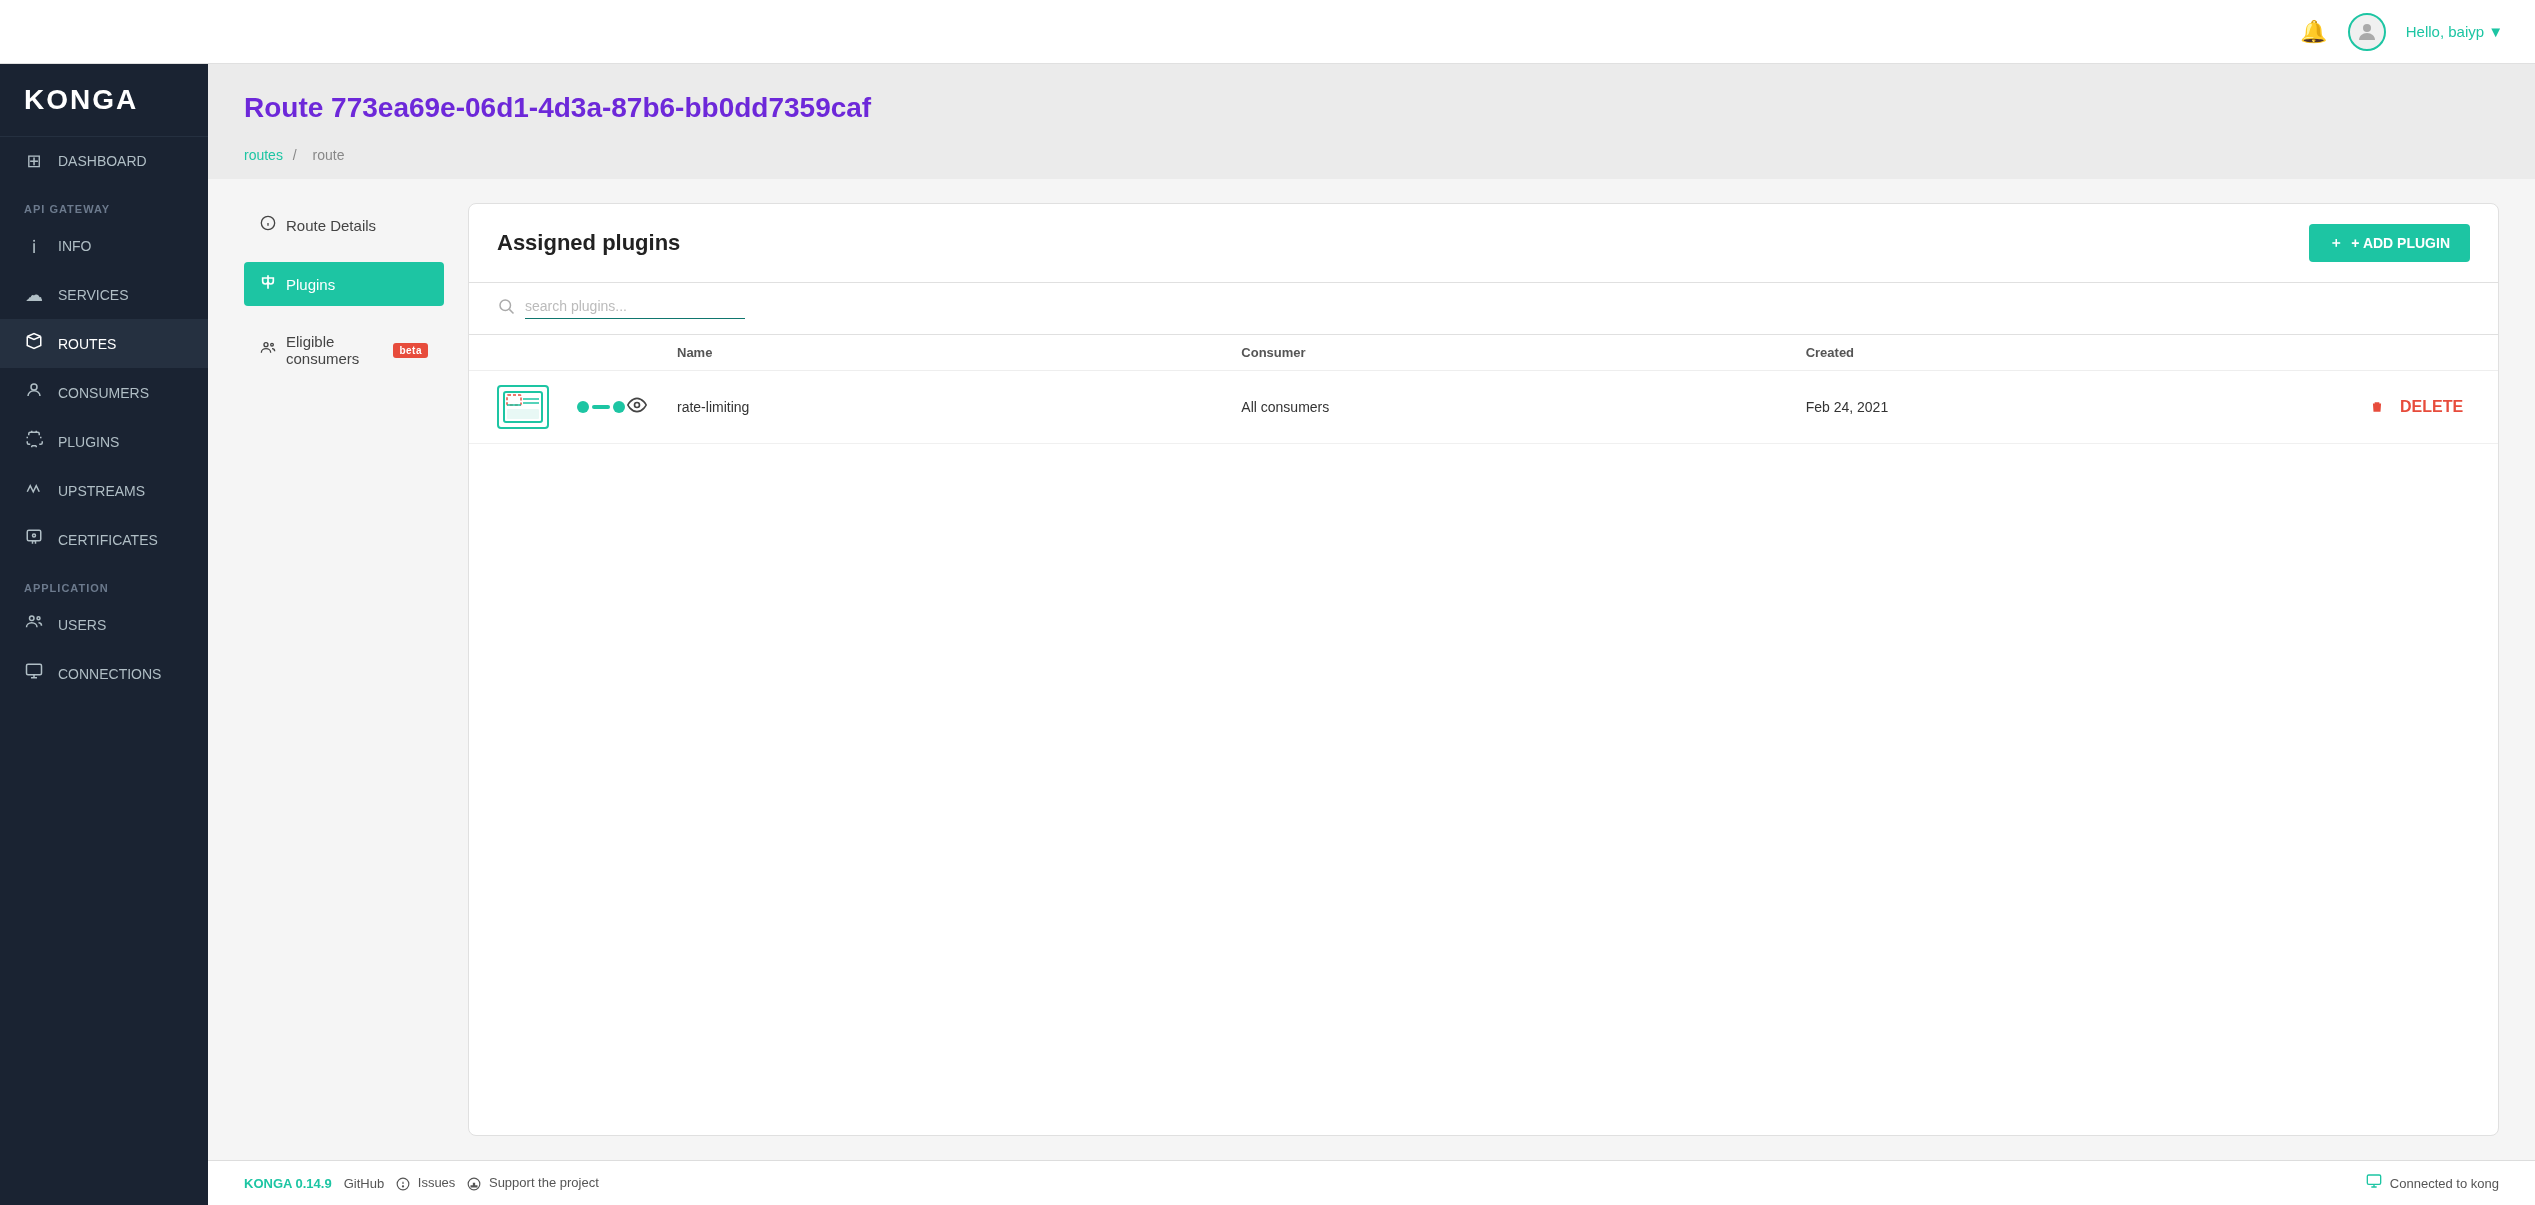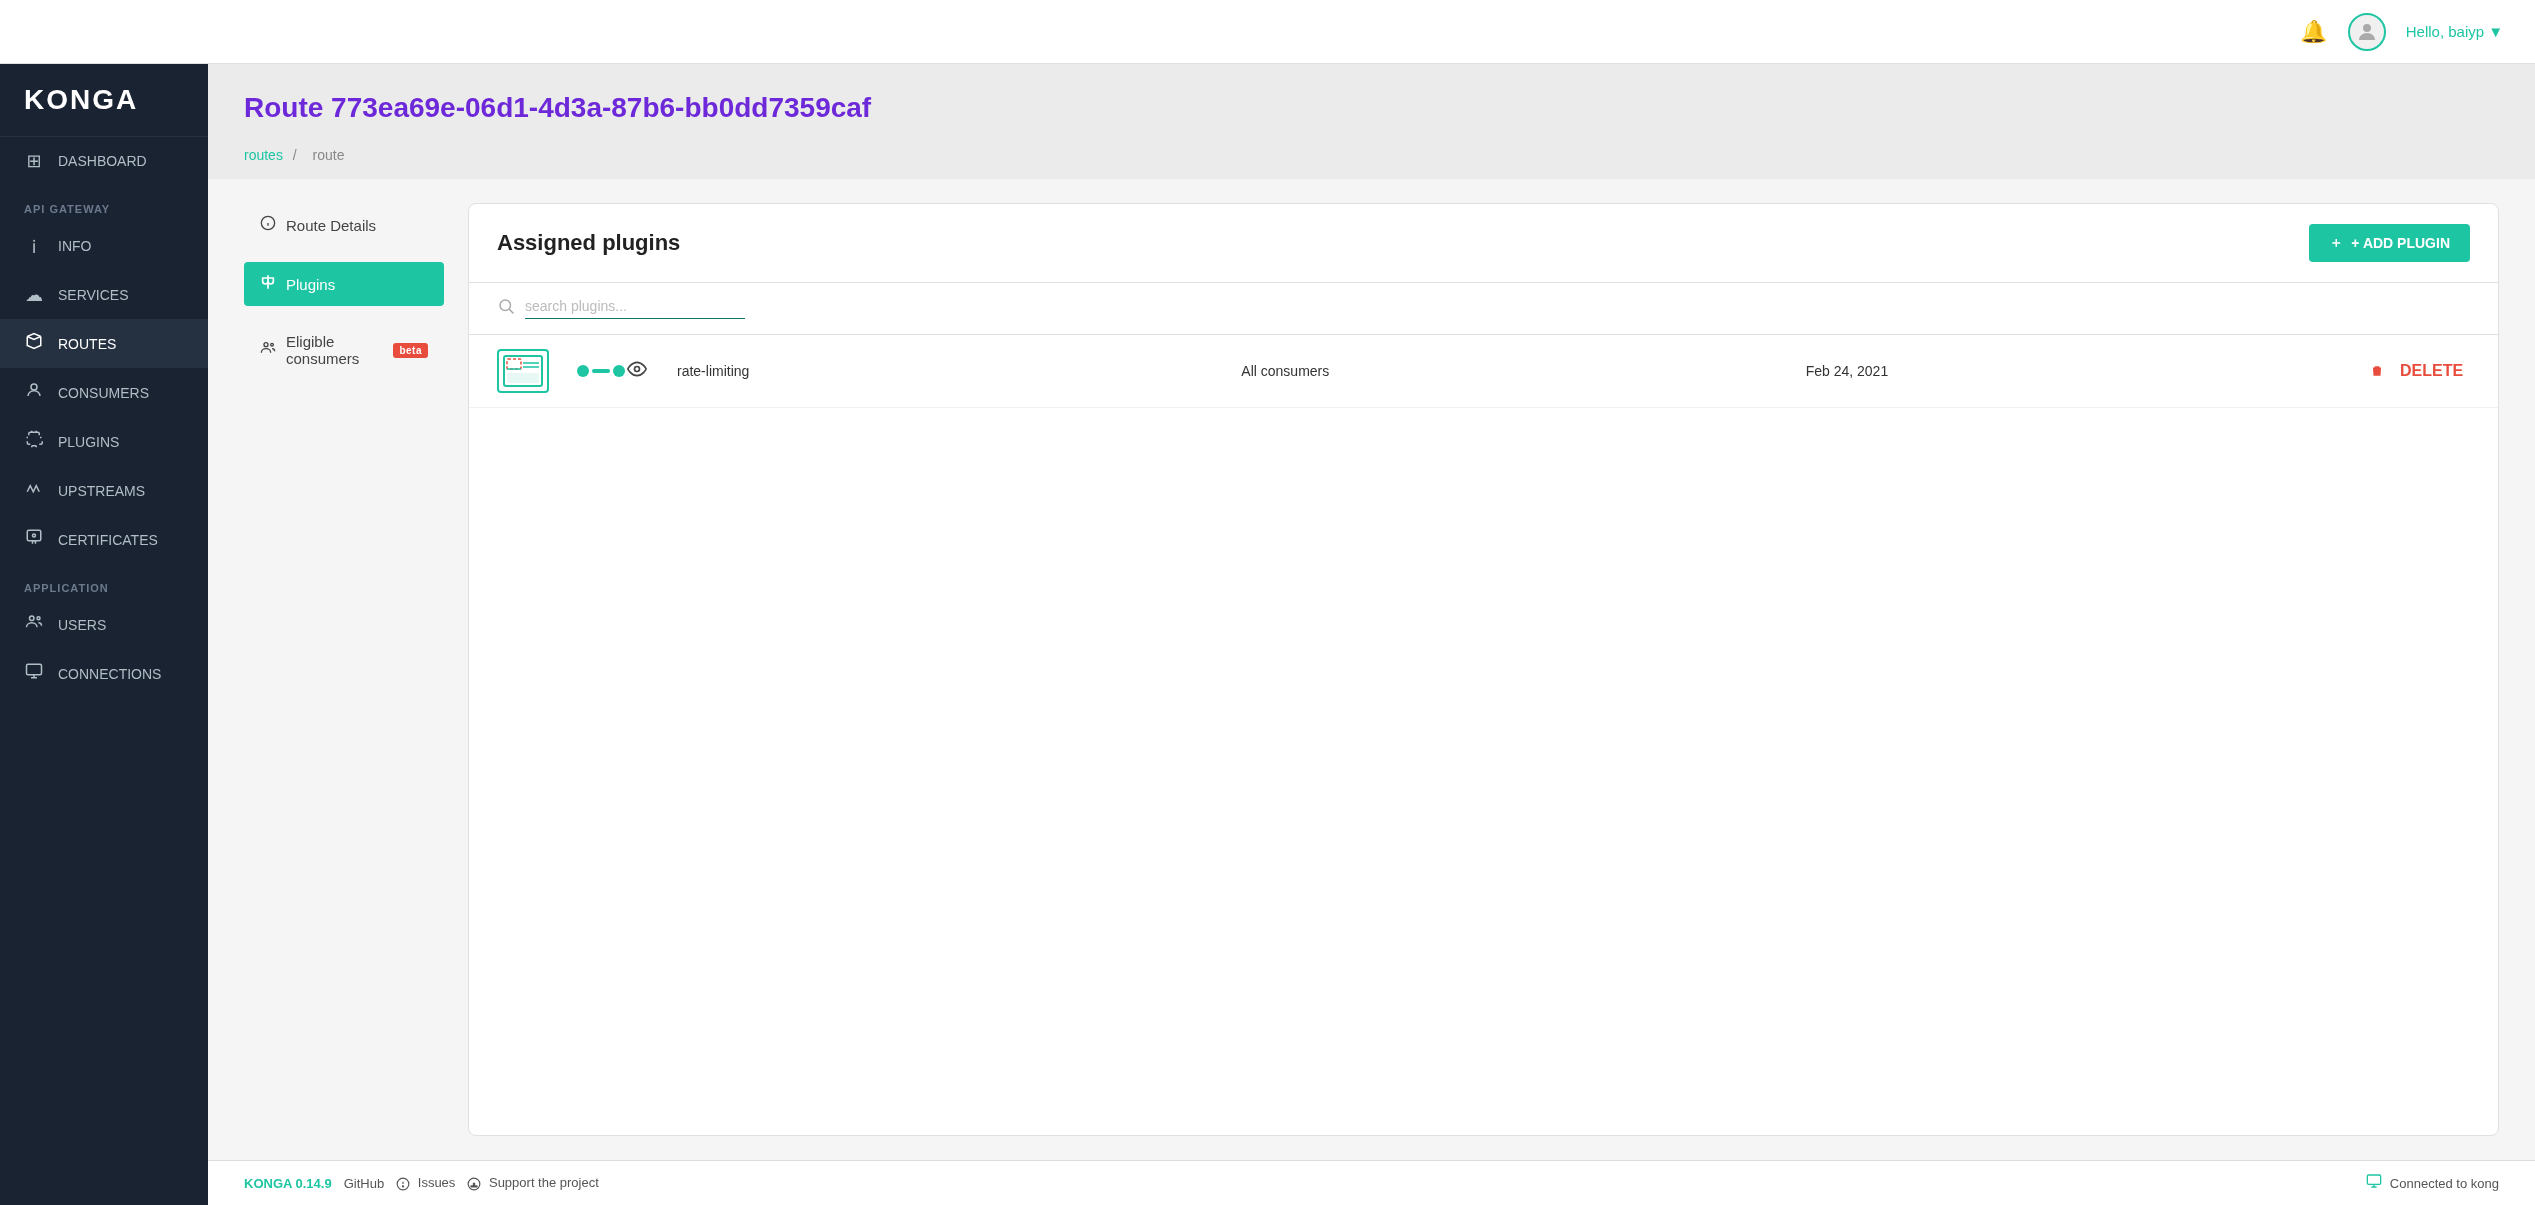--- a/index.html
+++ b/index.html
@@ -421,20 +421,29 @@
           <span class="search-icon-wrap">
             <svg width="18" height="18" viewBox="0 0 24 24" fill="none" stroke="#aaa" stroke-width="2">
                 <circle cx="11" cy="11" r="7"></circle>
                 <line x1="16.5" y1="16.5" x2="22" y2="22"></line>
               </svg>
           </span>
           <input class="search-input" type="text" placeholder="search plugins..." style="">
         </div>
 
         <div class="plugins-table">
+          <div class="table-header">
+            <span></span>
+            <span></span>
+            <span></span>
+            <span>Name</span>
+            <span>Consumer</span>
+            <span>Created</span>
+            <span></span>
+          </div>
 
           <div class="table-row">
 
             <div class="plugin-icon-img">
               <svg class="plugin-icon-svg" viewBox="0 0 40 32" fill="none" xmlns="http://www.w3.org/2000/svg">
                 <rect x="1" y="1" width="38" height="30" rx="2" stroke="#1dc5a3" stroke-width="2" fill="white"></rect>
                 <rect x="4" y="4" width="14" height="10" rx="1" stroke="#e74c3c" stroke-width="1.5" fill="none" stroke-dasharray="3 2"></rect>
                 <rect x="4" y="18" width="32" height="10" rx="1" fill="#e8f8f5"></rect>
                 <line x1="4" y1="14" x2="18" y2="14" stroke="#1dc5a3" stroke-width="1.5"></line>
                 <line x1="20" y1="8" x2="36" y2="8" stroke="#1dc5a3" stroke-width="1.5"></line>

